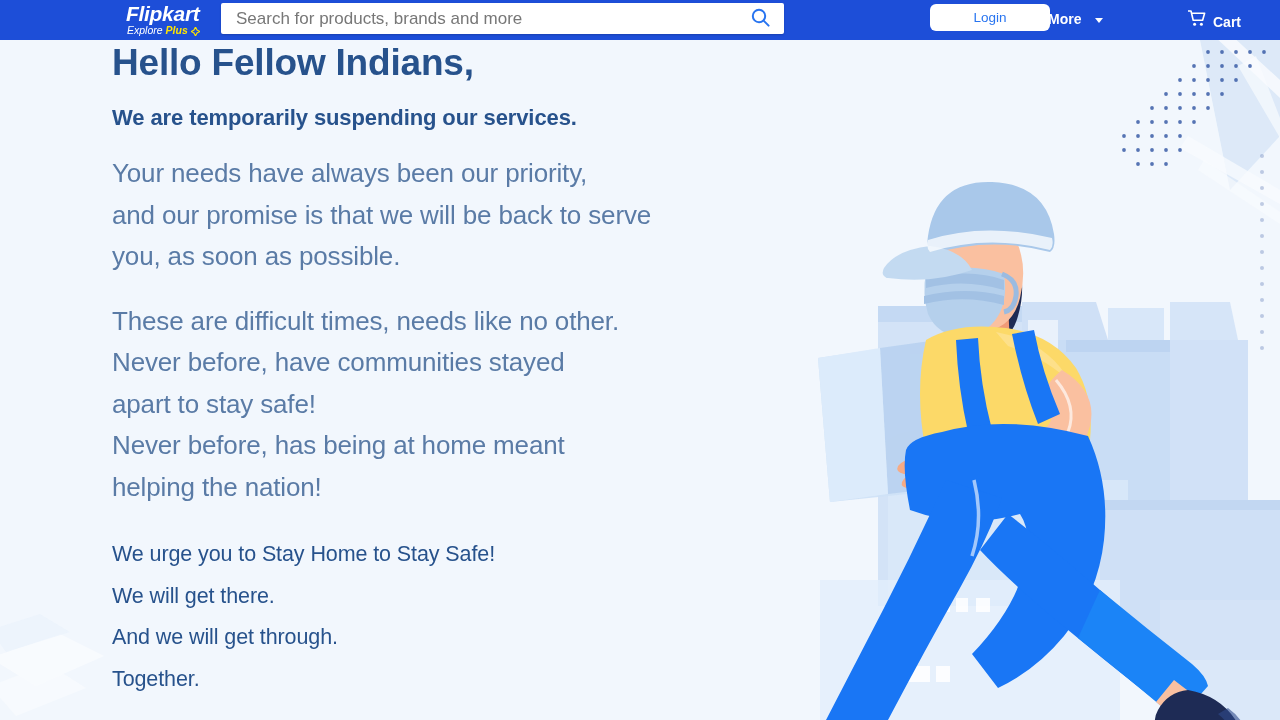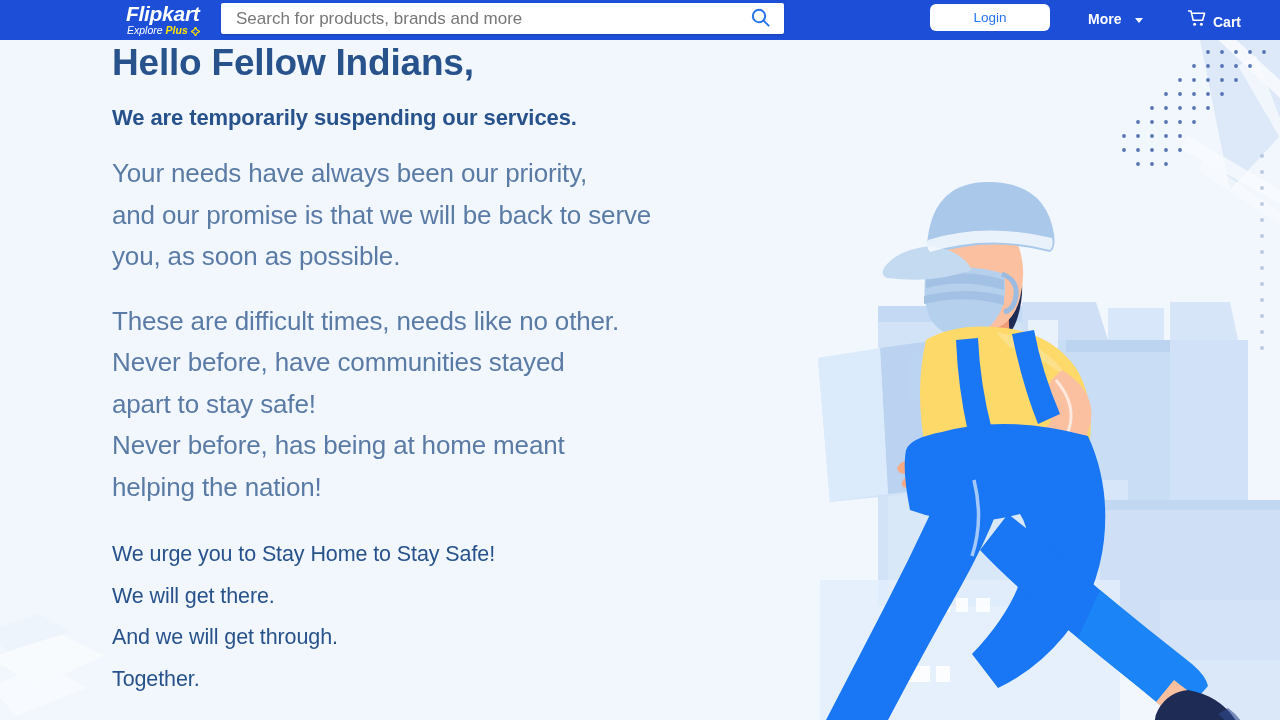--- a/index.html
+++ b/index.html
@@ -125,21 +125,21 @@
     font-size: 13.5px;
     font-weight: 500;
     cursor: pointer;
     display: flex;
     align-items: center;
     justify-content: center;
   }
 
   .more-menu {
     position: absolute;
-    left: 1088px;
+    left: 1048px;
     top: 8px;
     height: 22px;
     display: flex;
     align-items: center;
     gap: 14px;
     color: #ffffff;
     font-size: 14px;
     font-weight: bold;
     cursor: pointer;
   }

